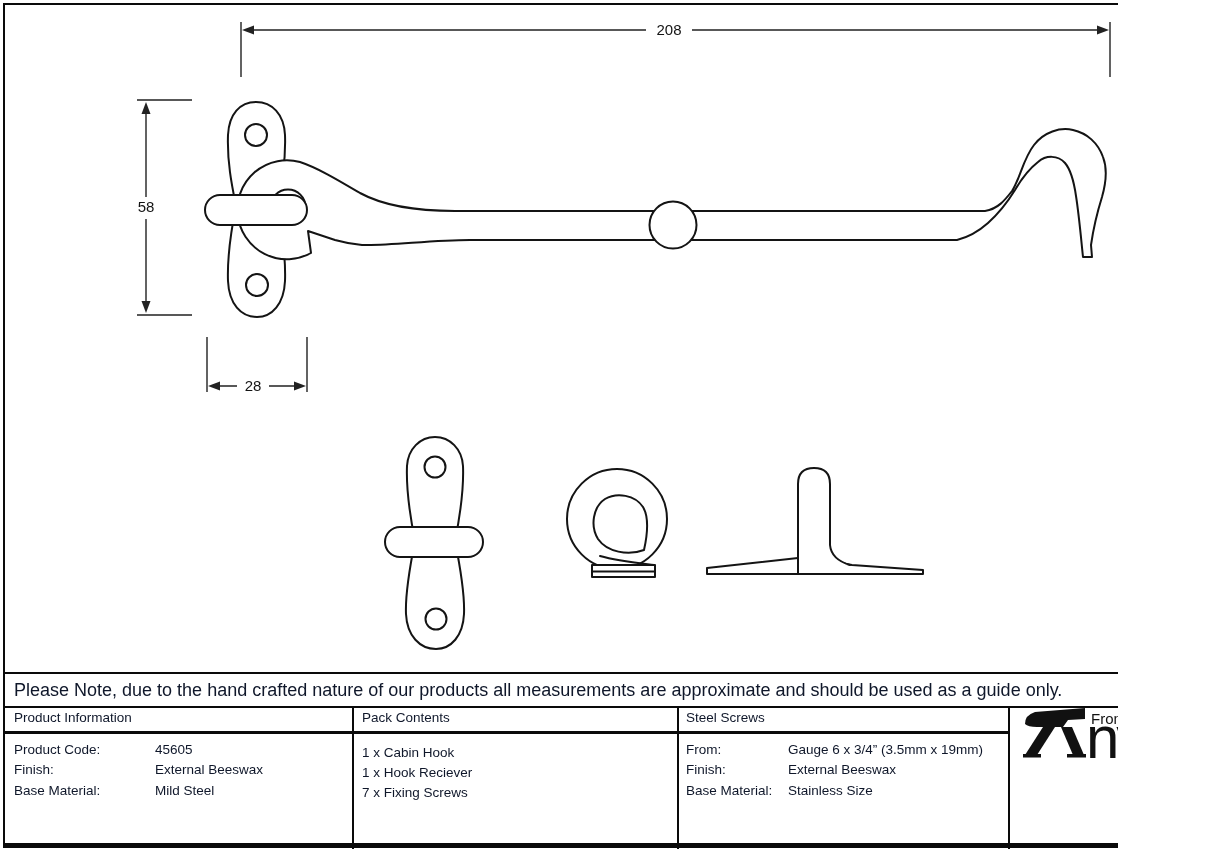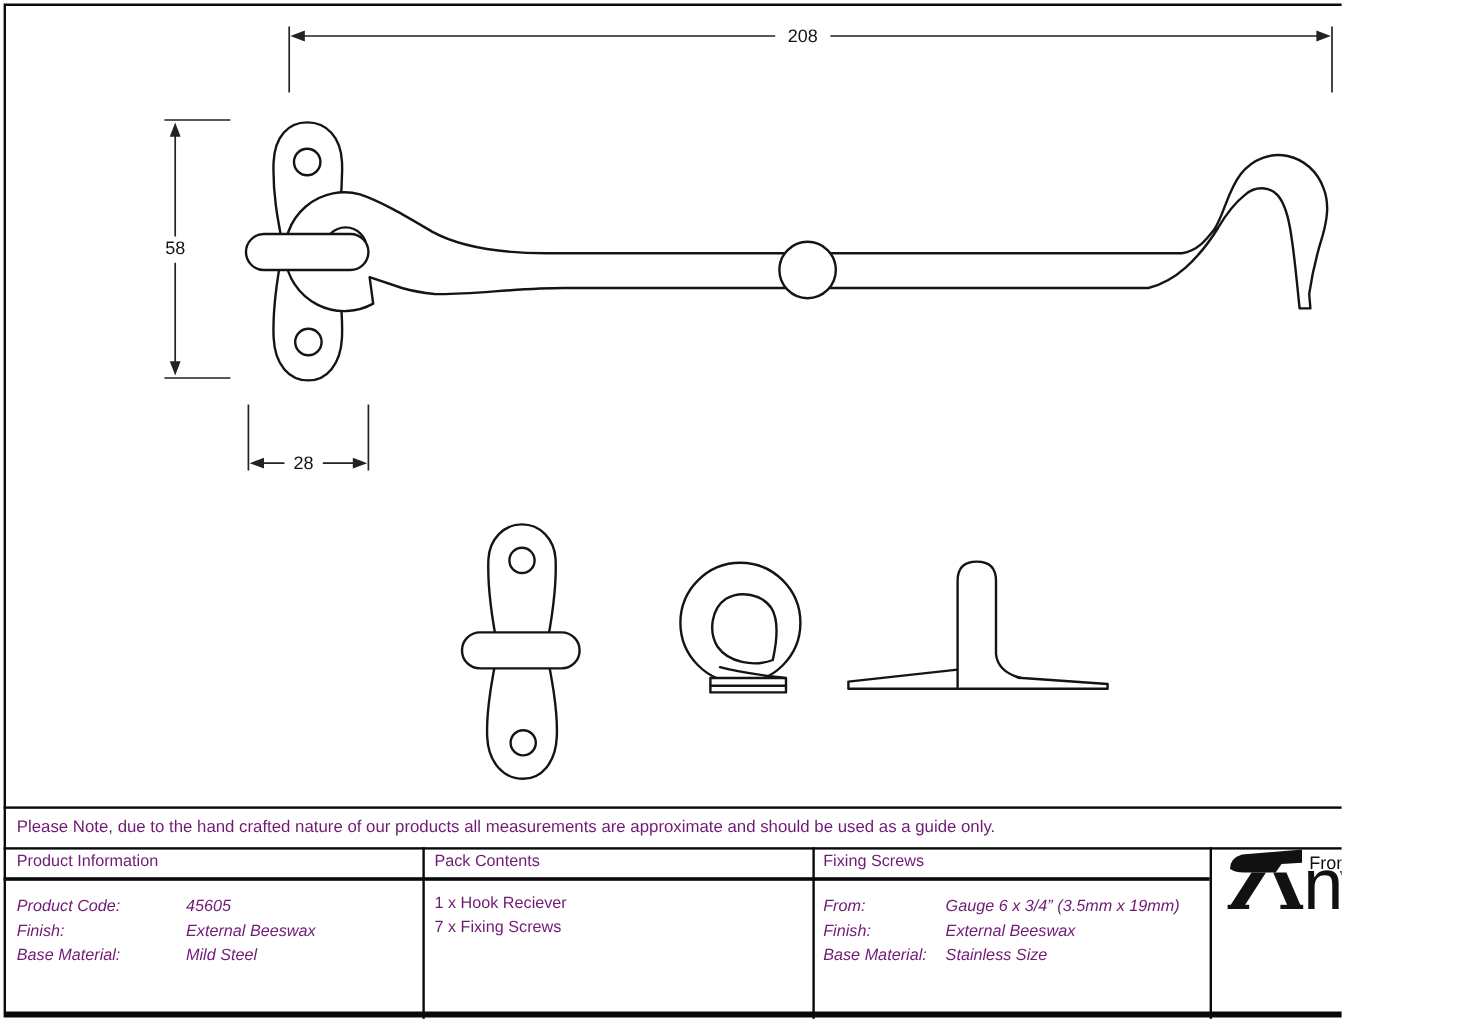--- a/index.html
+++ b/index.html
@@ -1,25 +1,25 @@
 <!DOCTYPE html>
 <html><head>
 <meta charset="utf-8">
 <style>
   html,body{margin:0;padding:0;background:#fff;}
   #page{position:relative;width:1118px;height:854px;background:#fff;overflow:hidden;
-        font-family:"Liberation Sans",sans-serif;color:#701a75;}
+        font-family:"Liberation Sans",sans-serif;color:#0f172a;}
   .border-frame{position:absolute;left:3px;top:3px;width:1206px;height:845px;
         border:2px solid #0a0a0a;border-bottom:5px solid #0a0a0a;box-sizing:border-box;}
   .hline{position:absolute;background:#0a0a0a;height:2px;}
   .vline{position:absolute;background:#0a0a0a;width:2px;}
-  .note-text{position:absolute;left:14px;top:680px;font-size:14px;}
+  .note-text{position:absolute;left:14px;top:680px;font-size:18px;}
   .col-header{position:absolute;top:710px;font-size:13.5px;}
   .col-body{position:absolute;top:742px;font-size:13.5px;}
-  .kv-row{display:flex;height:20.4px;align-items:flex-end;font-style:italic;}
+  .kv-row{display:flex;height:20.4px;align-items:flex-start;}
   .kv-label{flex:0 0 auto;}
   .pi .kv-label{width:141px;}
   .fs .kv-label{width:102px;}
   .pack-item{height:20.4px;display:flex;align-items:center;}
   svg text{font-family:"Liberation Sans",sans-serif;}
   .logo-wrap{position:absolute;left:1022px;top:704px;width:180px;height:62px;text-align:right;}
 </style>
 </head>
 <body>
 
@@ -123,40 +123,41 @@
   
   <div class="hline" style="left:3px;top:706px;width:1208px;"></div>
   <div class="hline" style="left:3px;top:731px;width:1005px;height:3px;"></div>
   <div class="vline" style="left:352px;top:706px;height:143px;"></div>
   <div class="vline" style="left:677px;top:706px;height:143px;"></div>
   <div class="vline" style="left:1008px;top:706px;height:143px;"></div>
 
   
   <div class="col-header" style="left:14px;">Product Information</div>
   <div class="col-header" style="left:362px;text-align:right;">Pack Contents</div>
-  <div class="col-header" style="left:686px;">Fixing Screws</div>
+  <div class="col-header" style="left:686px;">Steel Screws</div>
 
   
   <div class="col-body pi" style="left:14px;width:330px;">
     <div class="kv-row">
       <span class="kv-label">Product Code:</span>
       <span>45605</span>
     </div>
     <div class="kv-row">
       <span class="kv-label">Finish:</span>
       <span>External Beeswax</span>
     </div>
     <div class="kv-row">
       <span class="kv-label">Base Material:</span>
       <span>Mild Steel</span>
     </div>
   </div>
 
   
   <div class="col-body" style="left:362px;width:300px;">
+    <div class="pack-item">1 x Cabin Hook</div>
     <div class="pack-item">1 x Hook Reciever</div>
     <div class="pack-item">7 x Fixing Screws</div>
   </div>
 
   
   <div class="col-body fs" style="left:686px;width:320px;">
     <div class="kv-row">
       <span class="kv-label">From:</span>
       <span>Gauge 6 x 3/4” (3.5mm x 19mm)</span>
     </div>

